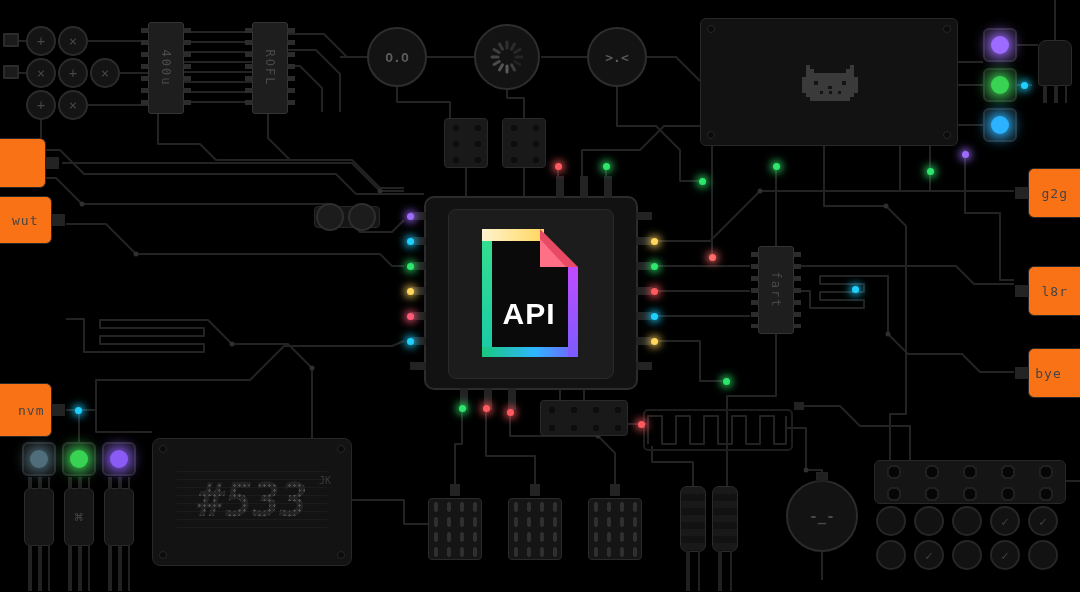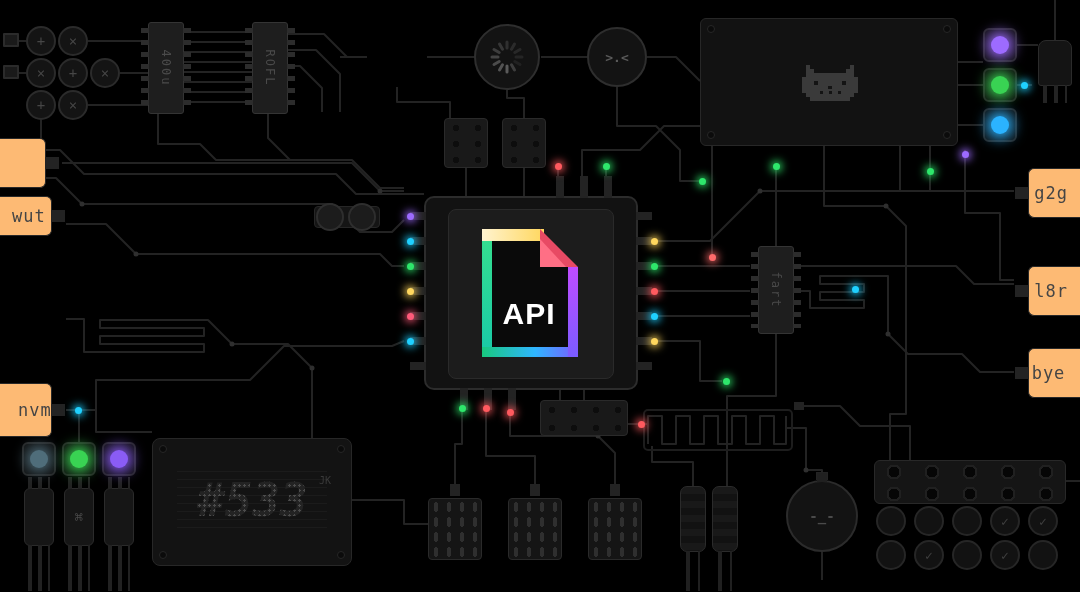--- a/index.html
+++ b/index.html
@@ -20,22 +20,22 @@
   .vlabel{position:absolute;left:50%;top:50%;transform:translate(-50%,-50%) rotate(90deg);
          color:#4a4a4a;font-size:12px;letter-spacing:2px;white-space:nowrap;}
   
   .round-comp{position:absolute;border-radius:50%;background:#131313;border:2px solid #2e2e2e;
          display:flex;align-items:center;justify-content:center;color:#5a5a5a;
          font-size:13px;font-weight:bold;z-index:2;}
   
   .panel{position:absolute;background:#121212;border:1px solid #272727;border-radius:6px;z-index:2;}
   .pscrew{position:absolute;width:8px;height:8px;border-radius:50%;background:#0b0b0b;border:1px solid #262626;}
   
-  .conn{position:absolute;background:#fdba74;border:1px solid #282828;z-index:2;
-        display:flex;align-items:center;color:#454545;font-size:17px;letter-spacing:1px;}
+  .conn{position:absolute;background:#f97316;border:1px solid #282828;z-index:2;
+        display:flex;align-items:center;color:#454545;font-size:13px;letter-spacing:1px;}
   .conn-l{border-radius:0 6px 6px 0;border-left:none;padding-left:12px;}
   .conn-r{border-radius:6px 0 0 6px;border-right:none;justify-content:flex-end;padding-right:12px;}
   .conn-l:after{content:'';position:absolute;right:-14px;top:50%;margin-top:-6px;width:14px;height:12px;background:#232323;}
   .conn-r:before{content:'';position:absolute;left:-14px;top:50%;margin-top:-6px;width:14px;height:12px;background:#232323;}
   
   .cpu{position:absolute;left:424px;top:196px;width:214px;height:194px;background:#121212;
        border:2px solid #2c2c2c;border-radius:10px;z-index:2;}
   .cpu-inner{position:absolute;left:22px;top:11px;width:166px;height:170px;background:#1c1c1c;
        border:1px solid #2a2a2a;border-radius:8px;display:flex;align-items:center;justify-content:center;}
   .cpins{position:absolute;}
@@ -167,20 +167,23 @@
     </div>
   </div>
 
   <div class="dip" style="left:148px;top:22px;height:92px;">
     <span class="vlabel">400u</span>
   </div>
   <div class="dip" style="left:252px;top:22px;height:92px;">
     <span class="vlabel">ROFL</span>
   </div>
 
+  <div class="round-comp" style="left:367px;top:27px;width:60px;height:60px;">
+    <span>O.O</span>
+  </div>
   <div class="round-comp" style="left:474px;top:24px;width:66px;height:66px;">
     <svg width="40" height="40" viewBox="-20 -20 40 40" stroke="#5a5a5a" stroke-width="3" stroke-linecap="round">
       <line x1="0" y1="9" x2="0" y2="15" opacity="1"></line>
       <line x1="0" y1="9" x2="0" y2="15" transform="rotate(30)" opacity=".9"></line>
       <line x1="0" y1="9" x2="0" y2="15" transform="rotate(60)" opacity=".8"></line>
       <line x1="0" y1="9" x2="0" y2="15" transform="rotate(90)" opacity=".7"></line>
       <line x1="0" y1="9" x2="0" y2="15" transform="rotate(120)" opacity=".6"></line>
       <line x1="0" y1="9" x2="0" y2="15" transform="rotate(150)" opacity=".5"></line>
       <line x1="0" y1="9" x2="0" y2="15" transform="rotate(180)" opacity=".4"></line>
       <line x1="0" y1="9" x2="0" y2="15" transform="rotate(210)" opacity=".35"></line>
@@ -228,21 +231,21 @@
     <div class="bulb" style="background: rgb(57, 211, 83); box-shadow: rgb(57, 211, 83) 0px 0px 14px 4px;"></div>
   </div>
   <div class="led-house" style="left:983px;top:108px;">
     <div class="bulb" style="background: rgb(43, 179, 255); box-shadow: rgb(43, 179, 255) 0px 0px 14px 4px;"></div>
   </div>
   <div class="to-can"></div>
 
   <div class="conn conn-l" style="left:0;top:138px;width:46px;height:50px;">
     <span></span>
   </div>
-  <div class="conn conn-l" style="left:0;top:196px;width:52px;height:40px;">
+  <div class="conn conn-l" style="left:0;top:196px;width:52px;height:48px;">
     <span>wut</span>
   </div>
   <div class="conn conn-l" style="left:0;top:383px;width:52px;height:54px;padding-left:18px;">
     <span>nvm</span>
   </div>
 
   <div class="conn conn-r" style="left:1028px;top:168px;width:52px;height:50px;">
     <span>g2g</span>
   </div>
   <div class="conn conn-r" style="left:1028px;top:258px;width:52px;height:50px;margin-top:8px;">

